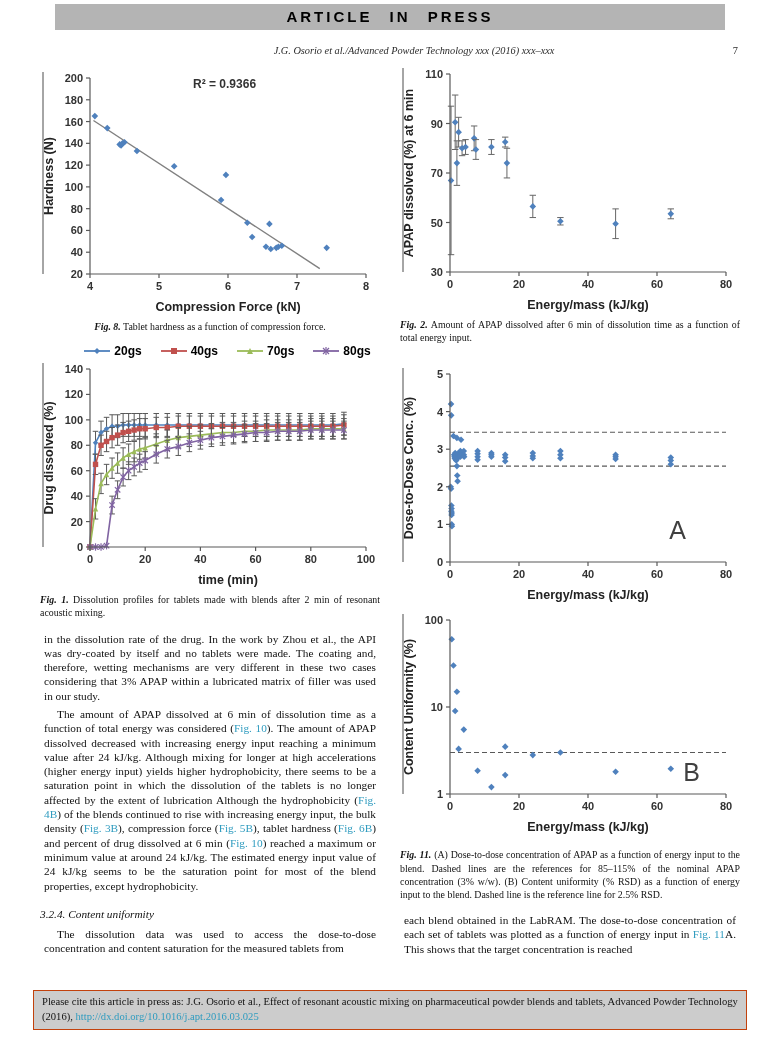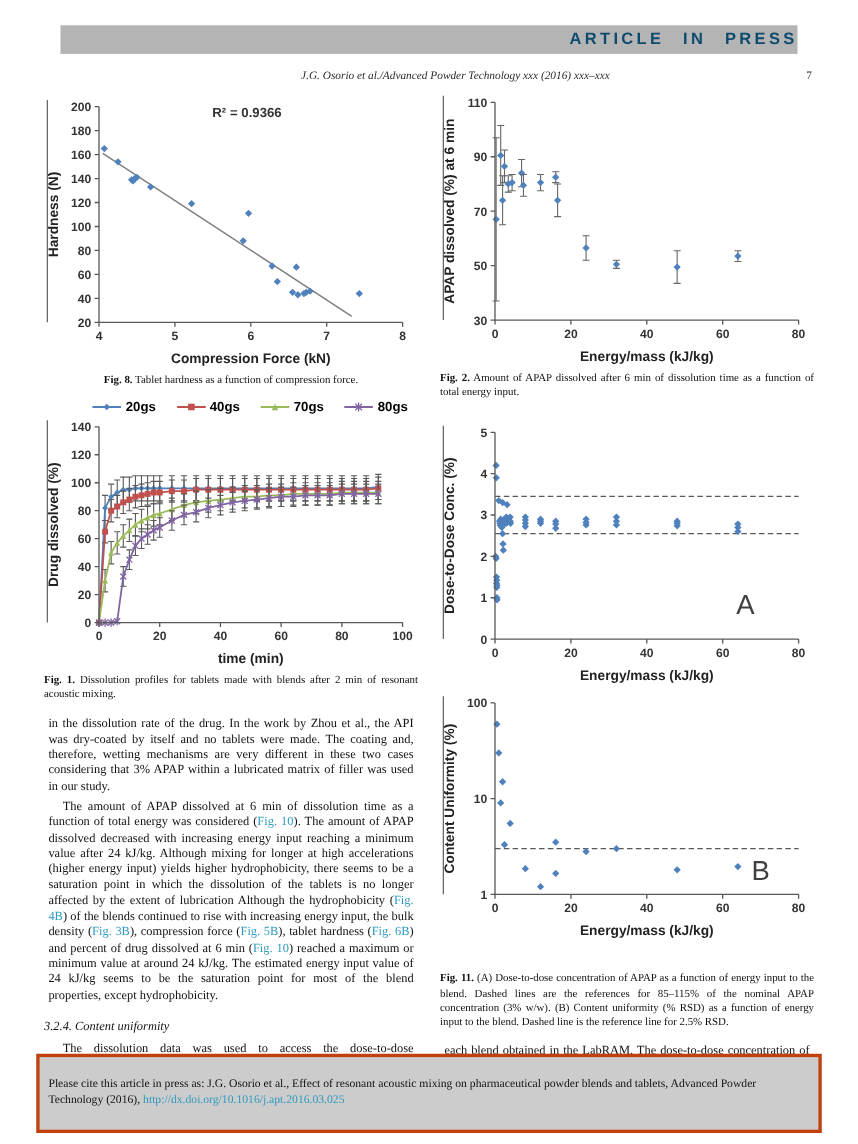--- a/index.html
+++ b/index.html
@@ -1,44 +1,44 @@
 <!DOCTYPE html>
 <html><head>
 <meta charset="utf-8">
 <style>
   html,body{margin:0;padding:0;background:#fff;}
   .page{width:780px;height:1040px;position:relative;background:#fff;overflow:hidden;
         font-family:"Liberation Serif",serif;color:#111;}
-  .banner{margin:23px 55px 0;height:26px;background:#b4b4b4;color:#0c4a6e;
-          font:bold 15px/26px "Liberation Sans",sans-serif;text-align:right;
+  .banner{margin:4px 55px 0;height:26px;background:#b4b4b4;color:#000000;
+          font:bold 15px/26px "Liberation Sans",sans-serif;text-align:center;
           letter-spacing:3px;word-spacing:10px;}
   .jline{position:relative;margin-top:15px;text-align:center;
          font:italic 10.3px "Liberation Serif",serif;color:#2b2b2b;padding-left:48px;}
   .pagenum{position:absolute;right:42px;top:0;font-style:normal;}
   .columns{display:grid;grid-template-columns:340px 340px;column-gap:20px;
            padding:0 40px;margin-top:8px;}
   .fig-caption{font:9.9px/1.33 "Liberation Serif",serif;color:#111;
                text-align:justify;margin-top:4px;}
-  .fig-caption b{font-weight:bold;}
+  .fig-caption b{font-weight:bold;font-style:italic;}
   .fig-caption.center{text-align:center;}
   .fig9block{margin-top:10px;}
   .legend{display:flex;justify-content:center;gap:18px;margin-left:34px;height:16px;
           font:bold 12px "Liberation Sans",sans-serif;color:#000000;align-items:center;}
   .lg-item{display:inline-flex;align-items:center;gap:3px;}
   .bodytext{font:11.3px/14.3px "Liberation Serif",serif;text-align:justify;margin-top:12px;}
   .bodytext p{margin:4px;}
   .bodytext p.ind{text-indent:13px;}
   .sec-head{font:italic 11.3px "Liberation Serif",serif;margin:15px 0 7px;}
   .ref{color:#2e9bbf;cursor:pointer;}
   .mt14{margin-top:20px;}
   .mt6{margin-top:6px;}
-  .cap-mt{margin-top:28px;}
+  .cap-mt{margin-top:12px;}
   .p2-mt{margin-top:12px;}
-  .footer{position:absolute;left:33px;right:33px;bottom:10px;border:3px solid #c2410c;
-          background:#ccc;padding:18px 8px;font:10.6px/1.4 "Liberation Serif",serif;color:#111;}
+  .footer{position:absolute;left:33px;right:33px;bottom:10px;border:1px solid #c2410c;
+          background:#ccc;padding:4px 8px;font:10.6px/1.4 "Liberation Serif",serif;color:#111;}
   svg{display:block;}
 </style>
 </head>
 <body>
 
 <div class="page">
 
   <div class="banner">ARTICLE IN PRESS</div>
 
   <div class="jline">

